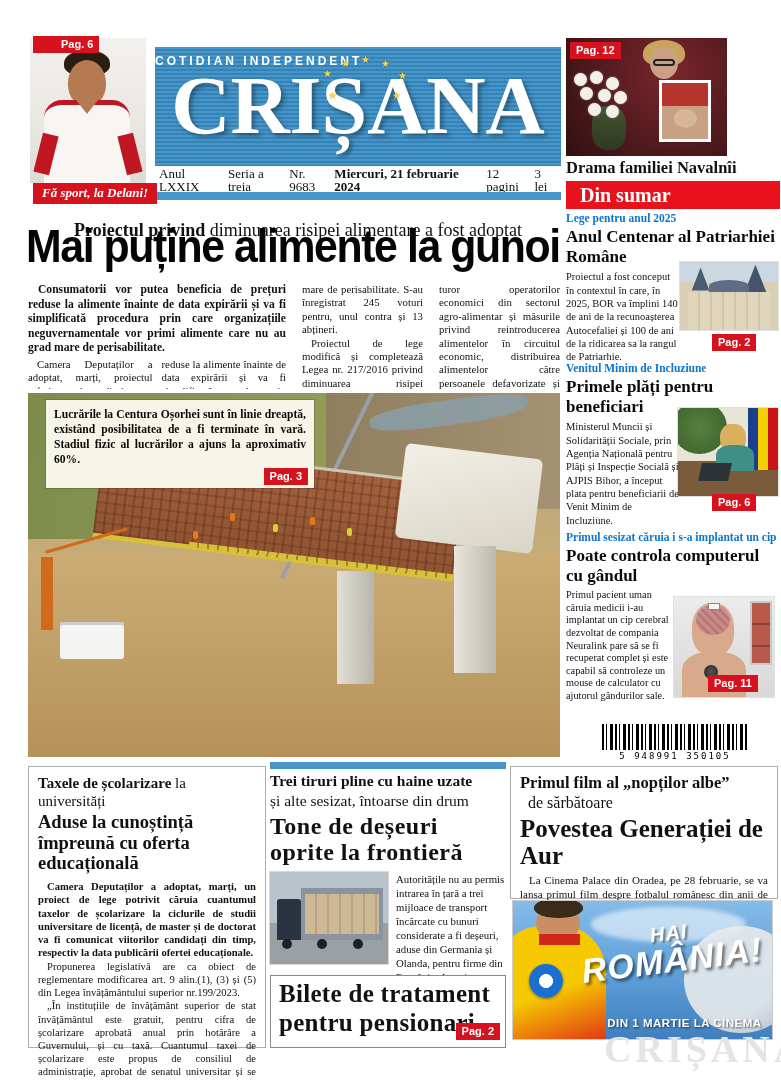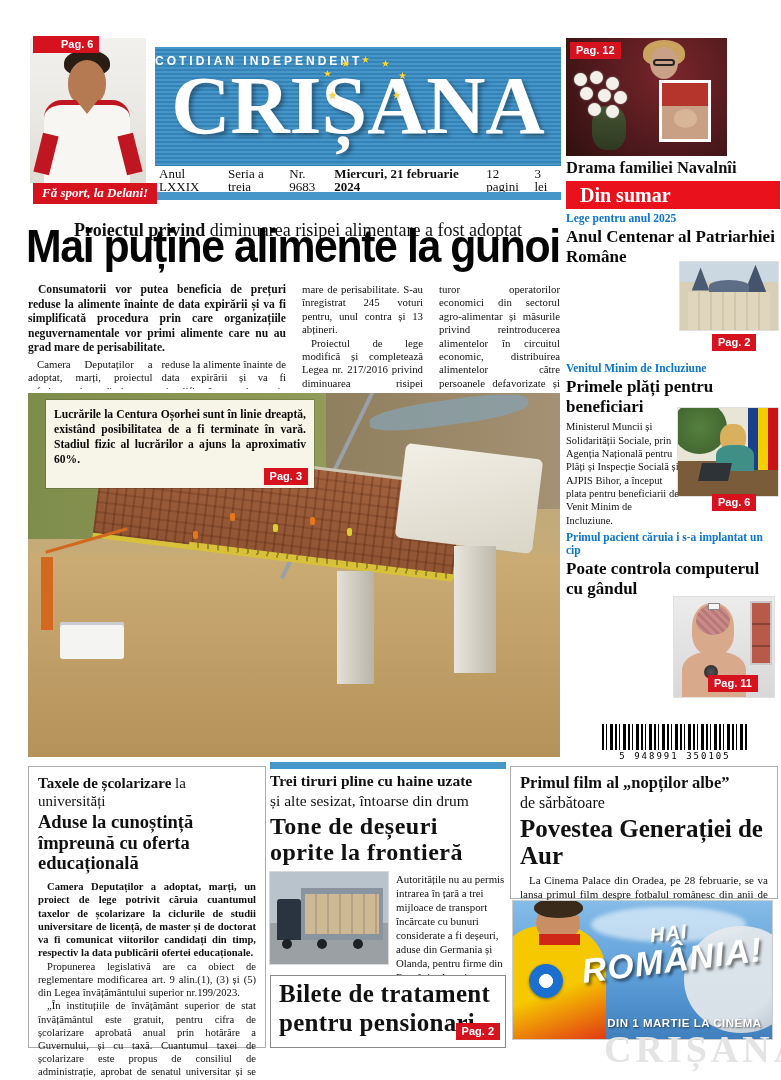--- a/index.html
+++ b/index.html
@@ -200,21 +200,21 @@
     border:1px solid #8a8a8a; padding:4px 8px; background:#fff; position:absolute;
   }
   .treat-headline { font:bold 25px/1.15 "Liberation Serif", serif; letter-spacing:0.3px; }
   .treat-box .pbadge { position:absolute; right:5px; bottom:7px; }
 
   .movie-box {
     left:510px; top:766px; width:268px; height:133px;
     border:1px solid #adadad; padding:6px 9px; background:#fff; position:absolute;
   }
   .movie-kicker-b { font:bold 16.5px/1.2 "Liberation Serif", serif; }
-  .movie-kicker-r { font:16px/1.25 "Liberation Serif", serif; }
+  .movie-kicker-r { font:16px/1.25 "Liberation Serif", serif;margin-left:8px; }
   .movie-headline { font:bold 25px/1.08 "Liberation Serif", serif; margin-top:2px; }
   .movie-body { font:11px/1.3 "Liberation Serif", serif; text-align:justify; text-indent:9px; margin-top:4px; }
   .movie-details { text-align:right; font:bold italic 10px/1.5 "Liberation Serif", serif; }
 
   .movie-poster {
     left:513px; top:901px; width:259px; height:138px; overflow:hidden; position:absolute;
     background:linear-gradient(180deg,#85bce8 0%,#5a9bd6 60%,#3f7fbd 100%);
     box-shadow:0 0 0 1px rgba(0,0,0,0.2);
   }
   .pl-cloud { position:absolute; left:30%; top:4%; width:60%; height:26%; border-radius:50%; background:rgba(255,255,255,0.55); filter:blur(2px); }
@@ -342,20 +342,21 @@
     </div>
   </div>
   <span class="abs pbadge badge-pag12">Pag. 12</span>
   <div class="abs din-sumar">Din sumar</div>
 
   <div class="abs nav-caption">Drama familiei Navalnîi</div>
 
   <div class="abs sb-story" style="top:212px;height:148px">
     <div class="sb-kicker">Lege pentru anul 2025</div>
     <div class="sb-headline">Anul Centenar al Patriarhiei Române</div>
+    <div class="sb-body">Proiectul a fost conceput în contextul în care, în 2025, BOR va împlini 140 de ani de la recunoașterea Autocefaliei și 100 de ani de la ridicarea sa la rangul de Patriarhie.</div>
     <div class="sb-img img-church">
       <div class="dome1"></div>
       <div class="dome2"></div>
       <div class="roof"></div>
       <div class="wall"></div>
     </div>
     <span class="pbadge sb-badge" style="left:146px;top:122px">Pag. 2</span>
   </div>
 
   <div class="abs sb-story" style="top:362px;height:158px">
@@ -366,22 +367,23 @@
       <div class="plant"></div>
       <div class="flag"></div>
       <div class="lady-hair"></div>
       <div class="lady-top"></div>
       <div class="laptop"></div>
     </div>
     <span class="pbadge sb-badge" style="left:146px;top:132px">Pag. 6</span>
   </div>
 
   <div class="abs sb-story" style="top:531px;height:178px">
-    <div class="sb-kicker">Primul pacient căruia i s-a implantat un cip</div>
+    <div class="sb-kicker">Primul sesizat căruia i s-a implantat un cip</div>
     <div class="sb-headline">Poate controla computerul cu gândul</div>
+    <div class="sb-body" style="font-size:10.3px;line-height:1.22">Primul pacient uman căruia medicii i-au implantat un cip cerebral dezvoltat de compania Neuralink pare să se fi recuperat complet și este capabil să controleze un mouse de calculator cu ajutorul gândurilor sale.</div>
     <div class="sb-img img-brain">
       <div class="head"></div>
       <div class="brain"></div>
       <div class="chipimplant"></div>
       <div class="torso"></div>
       <div class="chest-chip"></div>
       <div class="strip"></div>
     </div>
     <span class="pbadge sb-badge" style="left:142px;top:144px">Pag. 11</span>
   </div>

